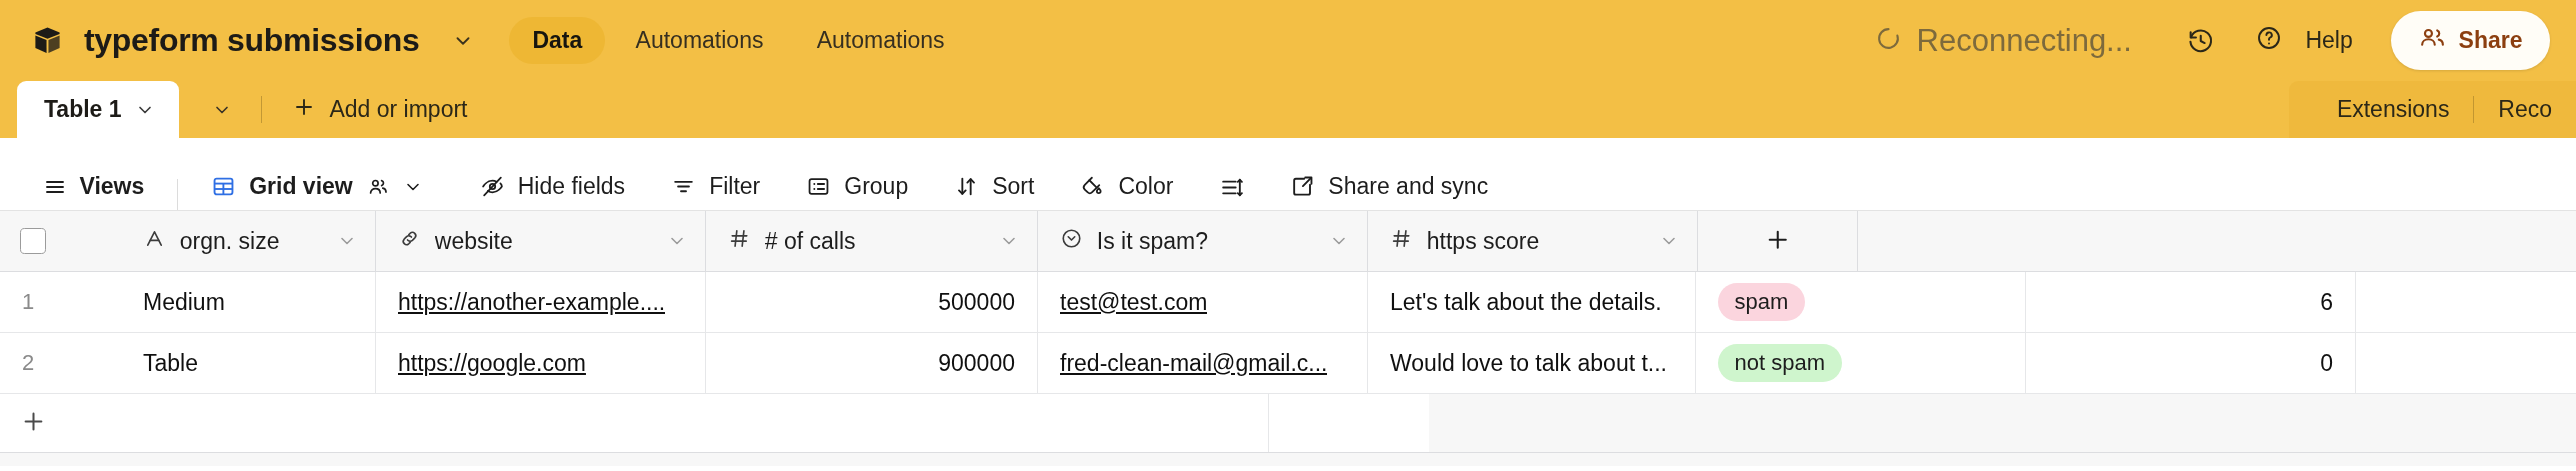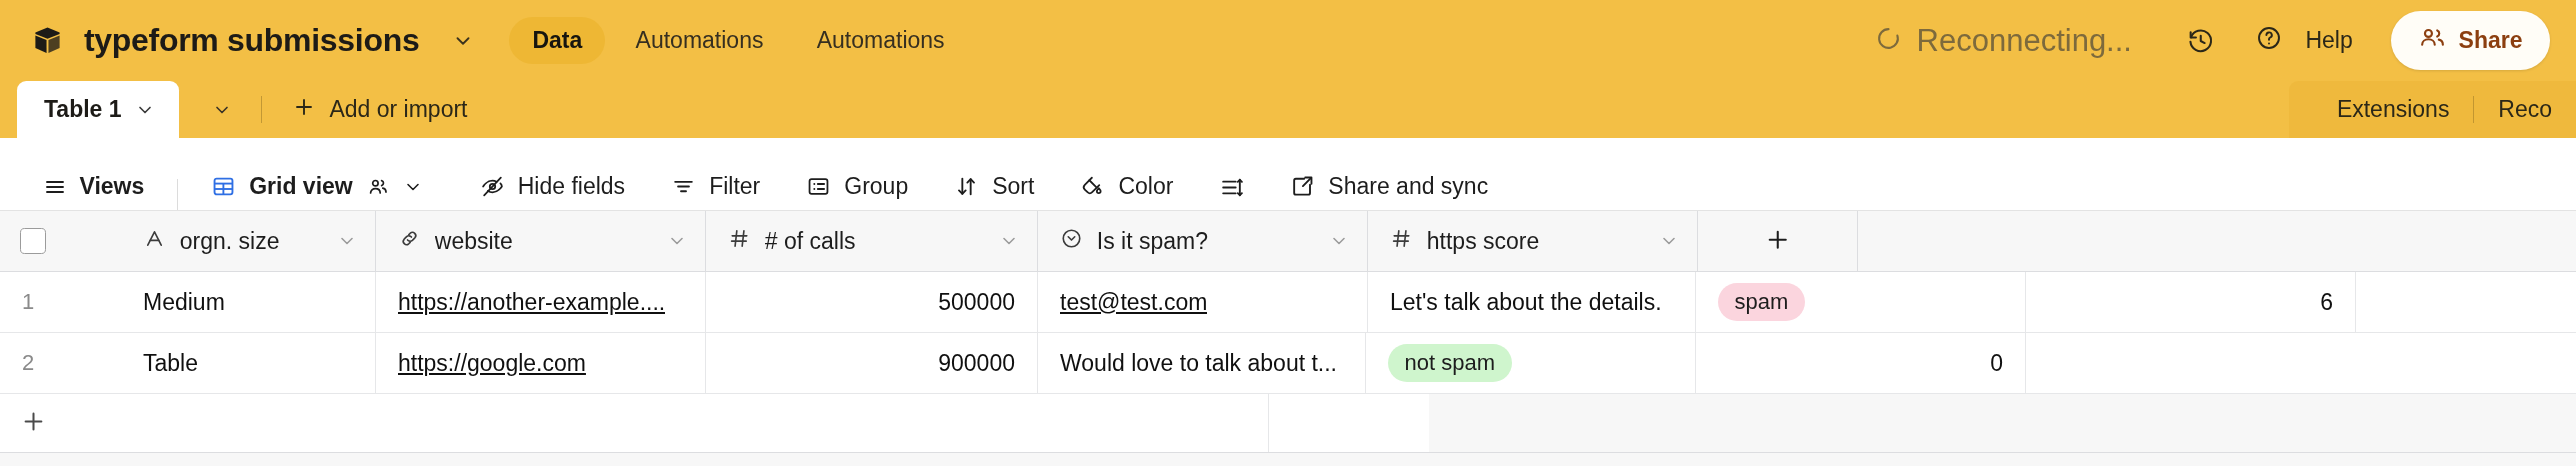--- a/index.html
+++ b/index.html
@@ -608,20 +608,23 @@
     <div class="rownum-cell">2</div>
     <div class="cell" style="width:255px;flex-basis:255px">
       <span class="txt">Table</span>
     </div>
     <div class="cell" style="width:330px;flex-basis:330px">
       <span class="txt link">https://google.com</span>
     </div>
     <div class="cell num" style="width:332px;flex-basis:332px">
       <span class="txt">900000</span>
     </div>
+    <div class="cell" style="width:330px;flex-basis:330px">
+      <span class="txt link">fred-clean-mail@gmail.c...</span>
+    </div>
     <div class="cell" style="width:328px;flex-basis:328px">
       <span class="txt">Would love to talk about t...</span>
     </div>
     <div class="cell" style="width:330px;flex-basis:330px">
       <span class="badge" style="background: rgb(207, 245, 205);">not spam</span>
     </div>
     <div class="cell num" style="width:330px;flex-basis:330px">
       <span class="txt">0</span>
     </div>
     <div class="row-filler"></div>

